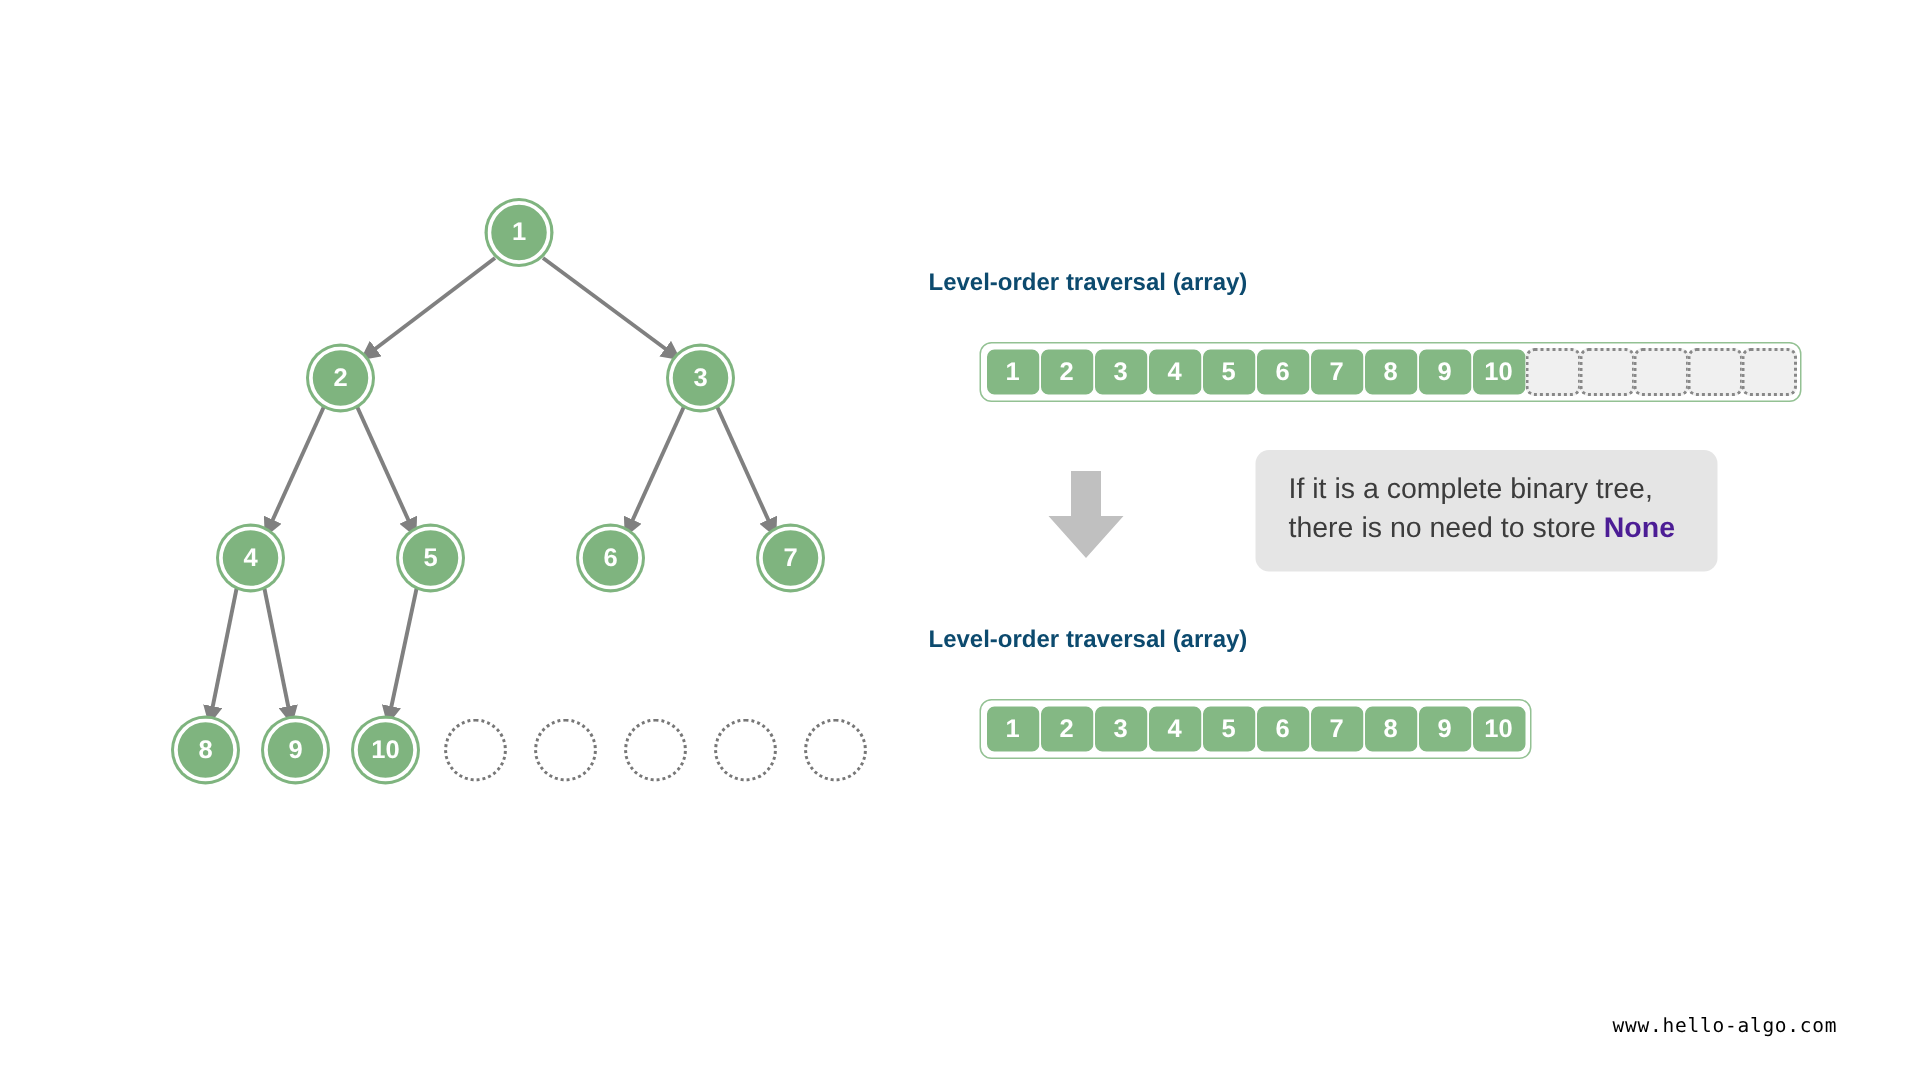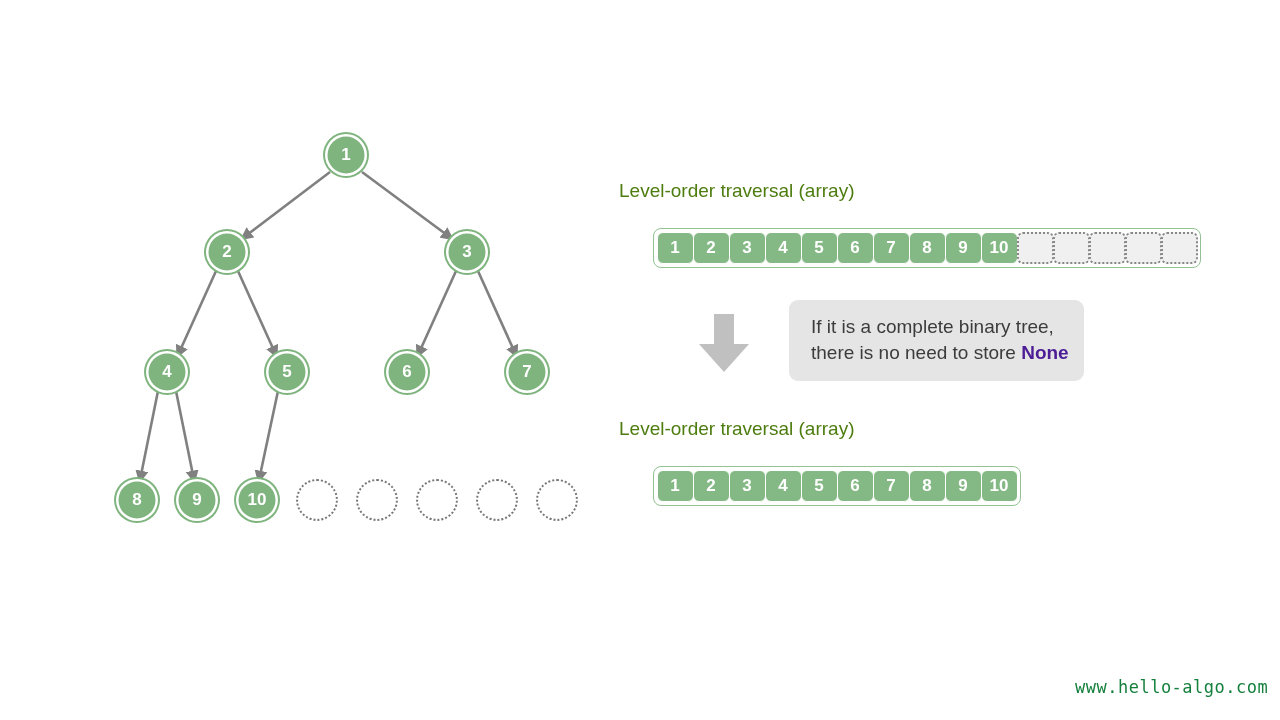--- a/index.html
+++ b/index.html
@@ -53,23 +53,23 @@
     height: 42px;
     border-radius: 50%;
     border: 2.5px dotted #777777;
     background: transparent;
     box-sizing: border-box;
   }
 
   
   .panel-title {
     position: absolute;
-    font-size: 19px;
-    font-weight: 400;
-    color: #4d7c0f;
+    font-size: 16px;
+    font-weight: 700;
+    color: #0c4a6e;
     white-space: nowrap;
   }
 
   .array-wrap {
     position: absolute;
     display: inline-flex;
     flex-direction: row;
     align-items: center;
     padding: 3px;
     border: 1.5px solid #93c193;
@@ -103,42 +103,43 @@
     border: 2px dotted #888888;
     box-sizing: border-box;
     margin: 0 -0.5px;
   }
 
   
   .callout {
     position: absolute;
     background: #e5e5e5;
     border-radius: 9px;
-    padding: 14px 15px 15px 22px;
+    padding: 14px 28px 15px 22px;
     box-sizing: border-box;
     color: #3c3c3c;
     font-size: 19px;
     line-height: 1.38;
     white-space: nowrap;
+    margin-left: 48px;
   }
   .callout .none-word {
     color: #4c1d95;
     font-weight: 700;
   }
 
   .down-arrow {
     position: absolute;
   }
 
   
   .watermark {
     position: absolute;
     font-family: "DejaVu Sans Mono", "Liberation Mono", monospace;
-    font-size: 17px;
-    color: #15803d;
+    font-size: 13px;
+    color: #000000;
     letter-spacing: 0.5px;
     white-space: nowrap;
   }
 </style>
 </head>
 <body>
 
 <div id="canvas">
 
   <svg class="tree-svg" viewBox="0 0 640 600">

